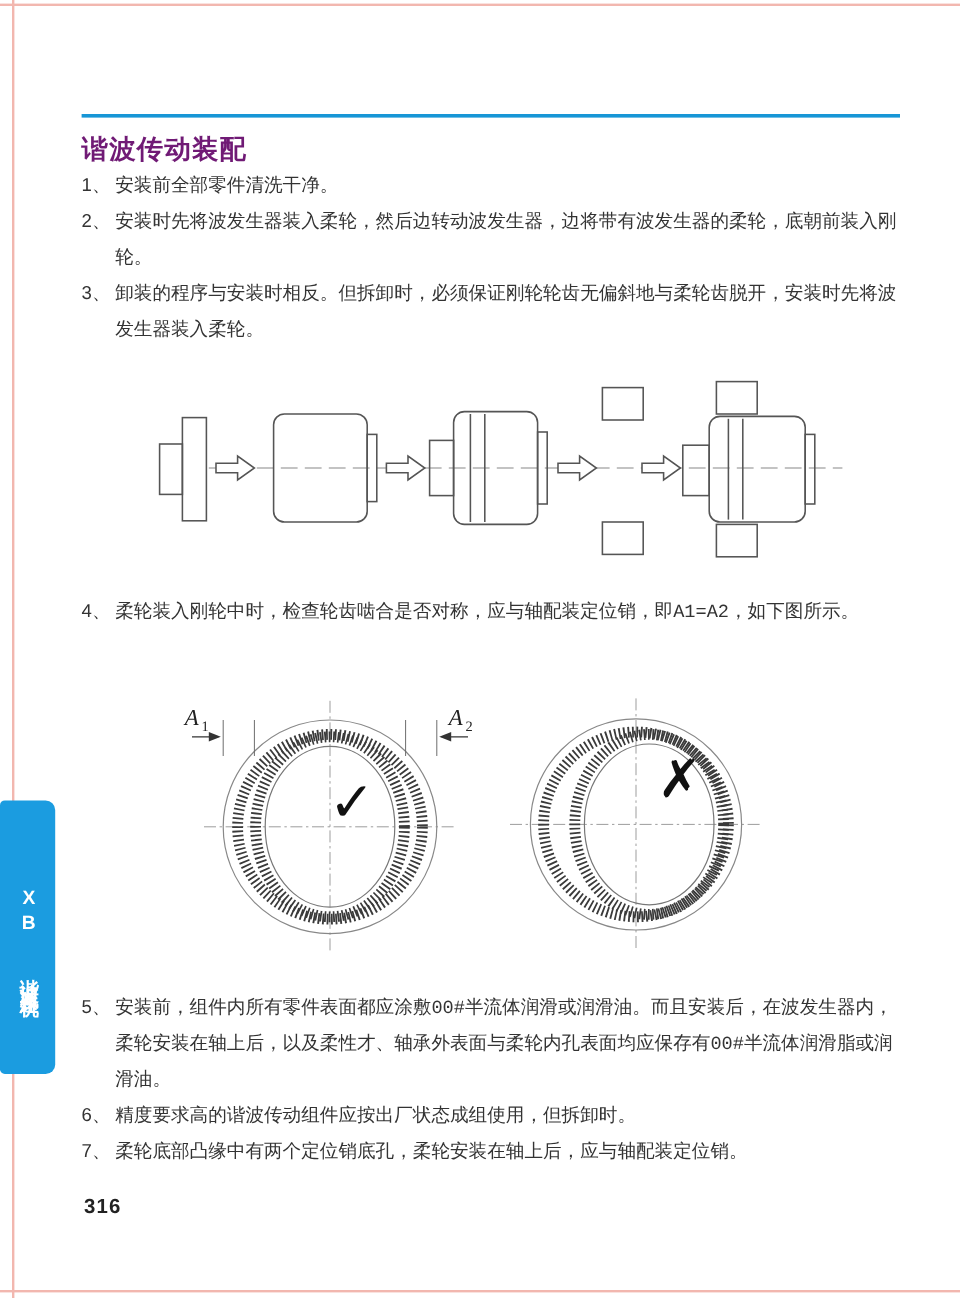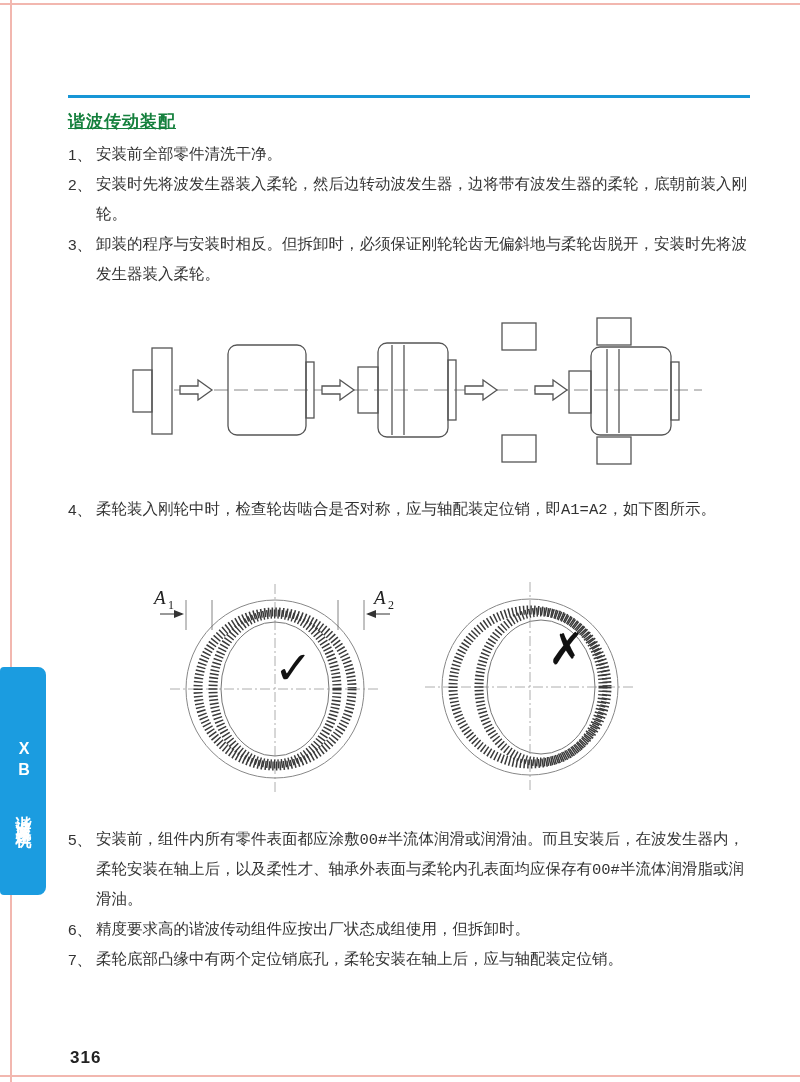--- a/index.html
+++ b/index.html
@@ -7,34 +7,34 @@
   .page{position:relative;width:800px;height:1082px;background:#ffffff;overflow:hidden;}
 
   
   .frame-top{position:absolute;left:0;top:3px;width:800px;height:2px;background:#f2b7af;}
   .frame-bottom{position:absolute;left:0;top:1075px;width:800px;height:2px;background:#f2b7af;}
   .frame-left{position:absolute;left:10px;top:0;width:2px;height:1082px;background:#f2b7af;}
 
   
   .blue-rule{position:absolute;left:68px;top:95px;width:682px;height:3px;background:#1796d6;}
 
-  .doc-title{position:absolute;left:68px;top:110px;font-size:17px;font-weight:bold;color:#15803d;letter-spacing:1px;text-decoration:underline;}
+  .doc-title{position:absolute;left:68px;top:110px;font-size:22px;font-weight:bold;color:#701a75;letter-spacing:1px;}
 
   .list-block{position:absolute;left:68px;width:684px;color:#333;font-size:15.5px;line-height:30px;}
   .list-item{display:flex;align-items:flex-start;}
   .list-num{flex:0 0 28px;white-space:nowrap;}
   .list-text{flex:1;font-family:Liberation Mono, monospace;}
 
   .diagram{position:absolute;}
 
   
   .side-tab{position:absolute;left:0;top:667px;width:46px;height:228px;background:#1b9ce0;border-radius:4px 8px 8px 4px;display:flex;align-items:center;justify-content:center;}
   .side-tab-text{writing-mode:vertical-rl;text-orientation:upright;color:#ffffff;font-size:16px;font-weight:bold;letter-spacing:4px;white-space:nowrap;}
 
-  .page-number{position:absolute;left:70px;top:1048px;font-size:17px;font-weight:bold;color:#222;letter-spacing:1px;}
+  .page-number{position:absolute;left:70px;top:996px;font-size:17px;font-weight:bold;color:#222;letter-spacing:1px;}
 
   svg text{font-family:"Liberation Serif","DejaVu Serif",serif;}
   svg .mark{font-family:"DejaVu Sans",sans-serif;}
 </style>
 </head>
 <body>
 
 <div class="page">
 
   <div class="frame-top"></div>

